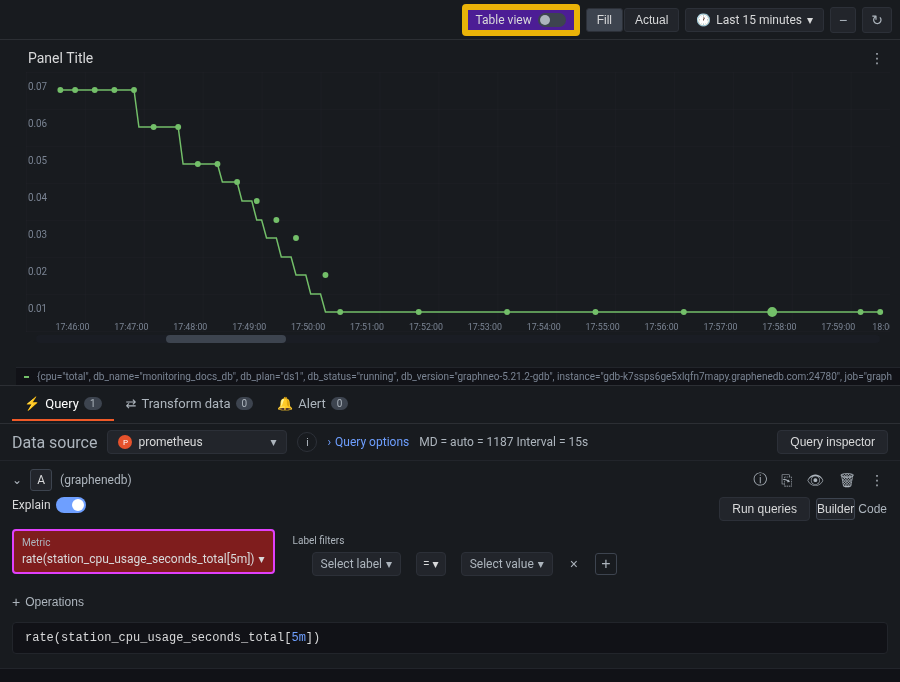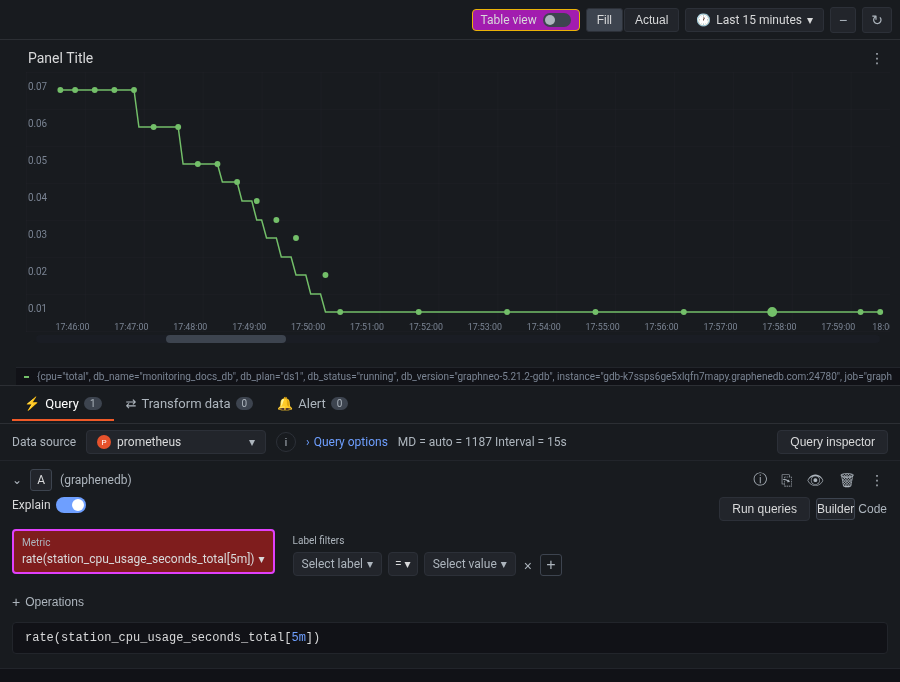--- a/index.html
+++ b/index.html
@@ -20,22 +20,22 @@
       display: flex;
       align-items: center;
       justify-content: flex-end;
       padding: 4px 8px;
       gap: 6px;
       height: 40px;
     }
     .toggle-group {
       display: flex;
       align-items: center;
-      background: #a21caf;
-      border: 1px solid #eab308;
+      background: #4c1d95;
+      border: 6px solid #eab308;
       border-radius: 4px;
       padding: 3px 8px;
       gap: 6px;
       font-size: 12px;
     }
     .toggle-switch {
       width: 28px;
       height: 14px;
       background: #3d444f;
       border-radius: 7px;
@@ -174,21 +174,21 @@
     .datasource-row {
       background: #181b1f;
       display: flex;
       align-items: center;
       padding: 6px 12px;
       gap: 10px;
       border-bottom: 1px solid #22252b;
     }
     .datasource-label {
       color: #adb5bd;
-      font-size: 12px;
+      font-size: 16px;
       white-space: nowrap;
     }
     .datasource-select {
       display: flex;
       align-items: center;
       gap: 6px;
       background: #22252b;
       border: 1px solid #2c3038;
       border-radius: 4px;
       padding: 4px 10px;
@@ -396,22 +396,23 @@
       flex: 1;
       padding: 6px 8px;
     }
     .label-filters-label {
       font-size: 10px;
       color: #adb5bd;
       margin-bottom: 6px;
     }
     .label-filters-controls {
       display: flex;
-      align-items: flex-end;
-      gap: 6px;
+      align-items: center;
+      gap: 15px;
+      margin-left: 19px;
     }
     .lf-select {
       background: #22252b;
       border: 1px solid #2c3038;
       border-radius: 4px;
       color: #adb5bd;
       padding: 4px 8px;
       font-size: 12px;
       cursor: pointer;
       display: flex;

